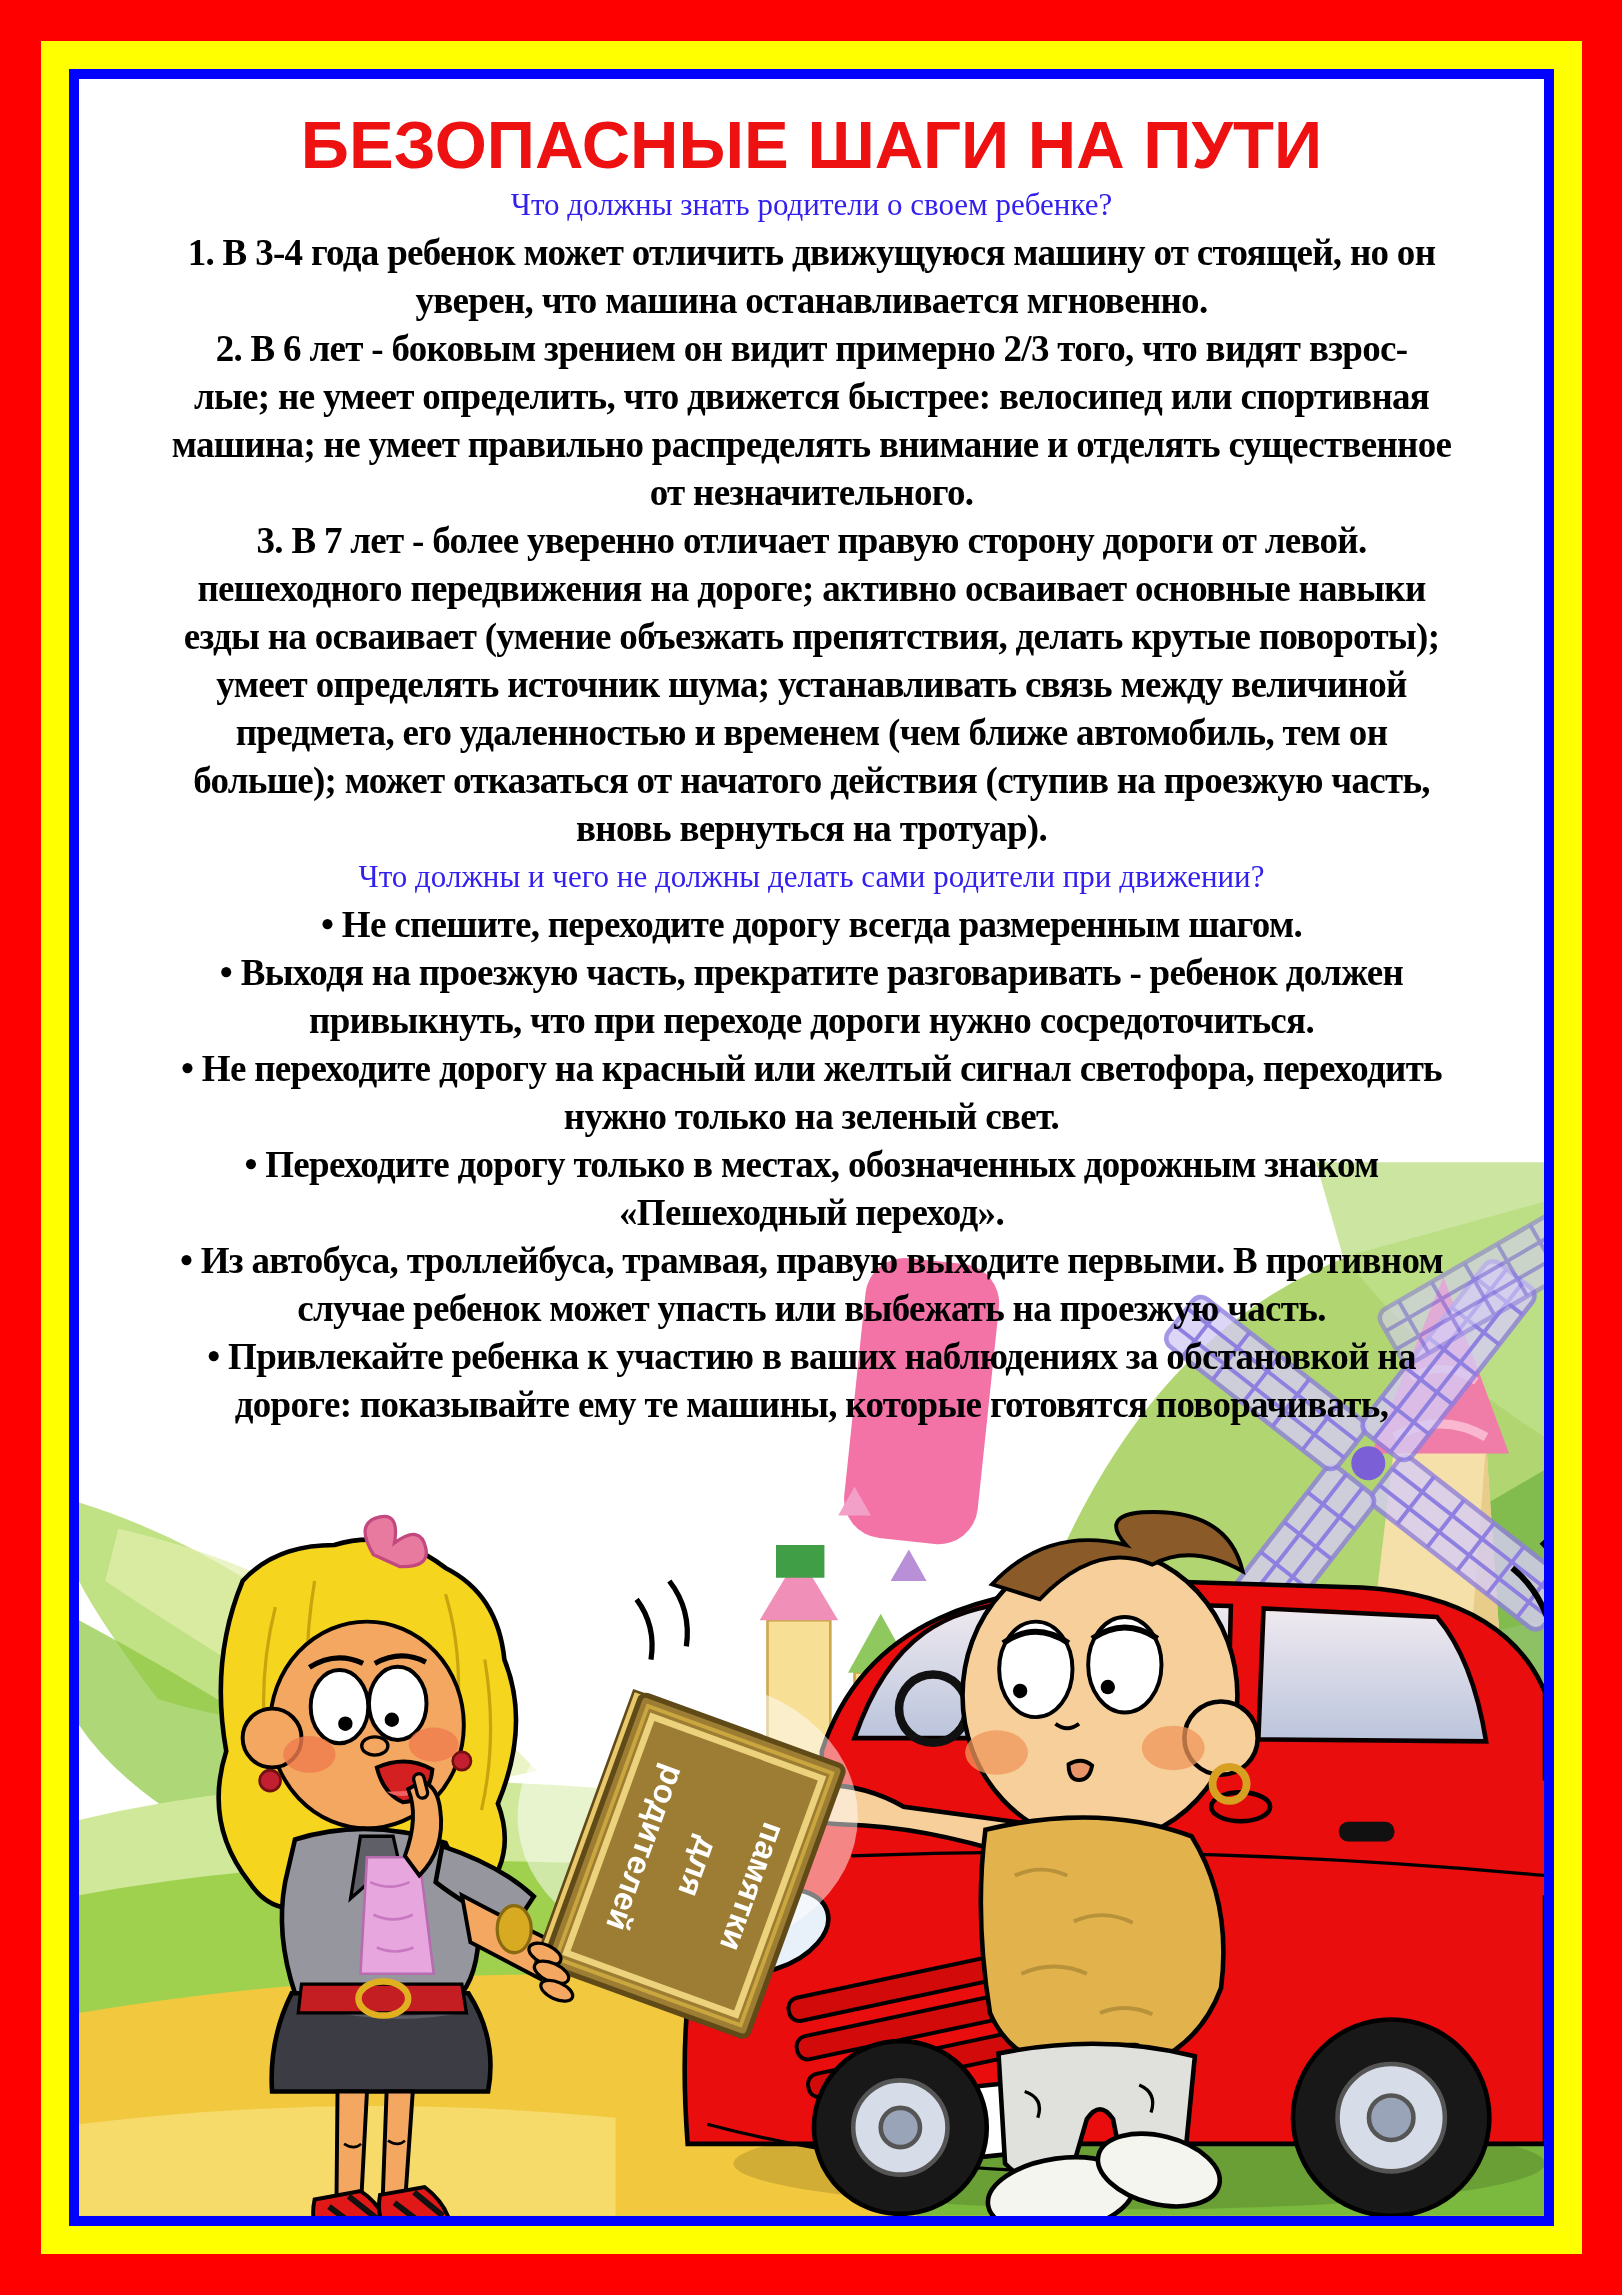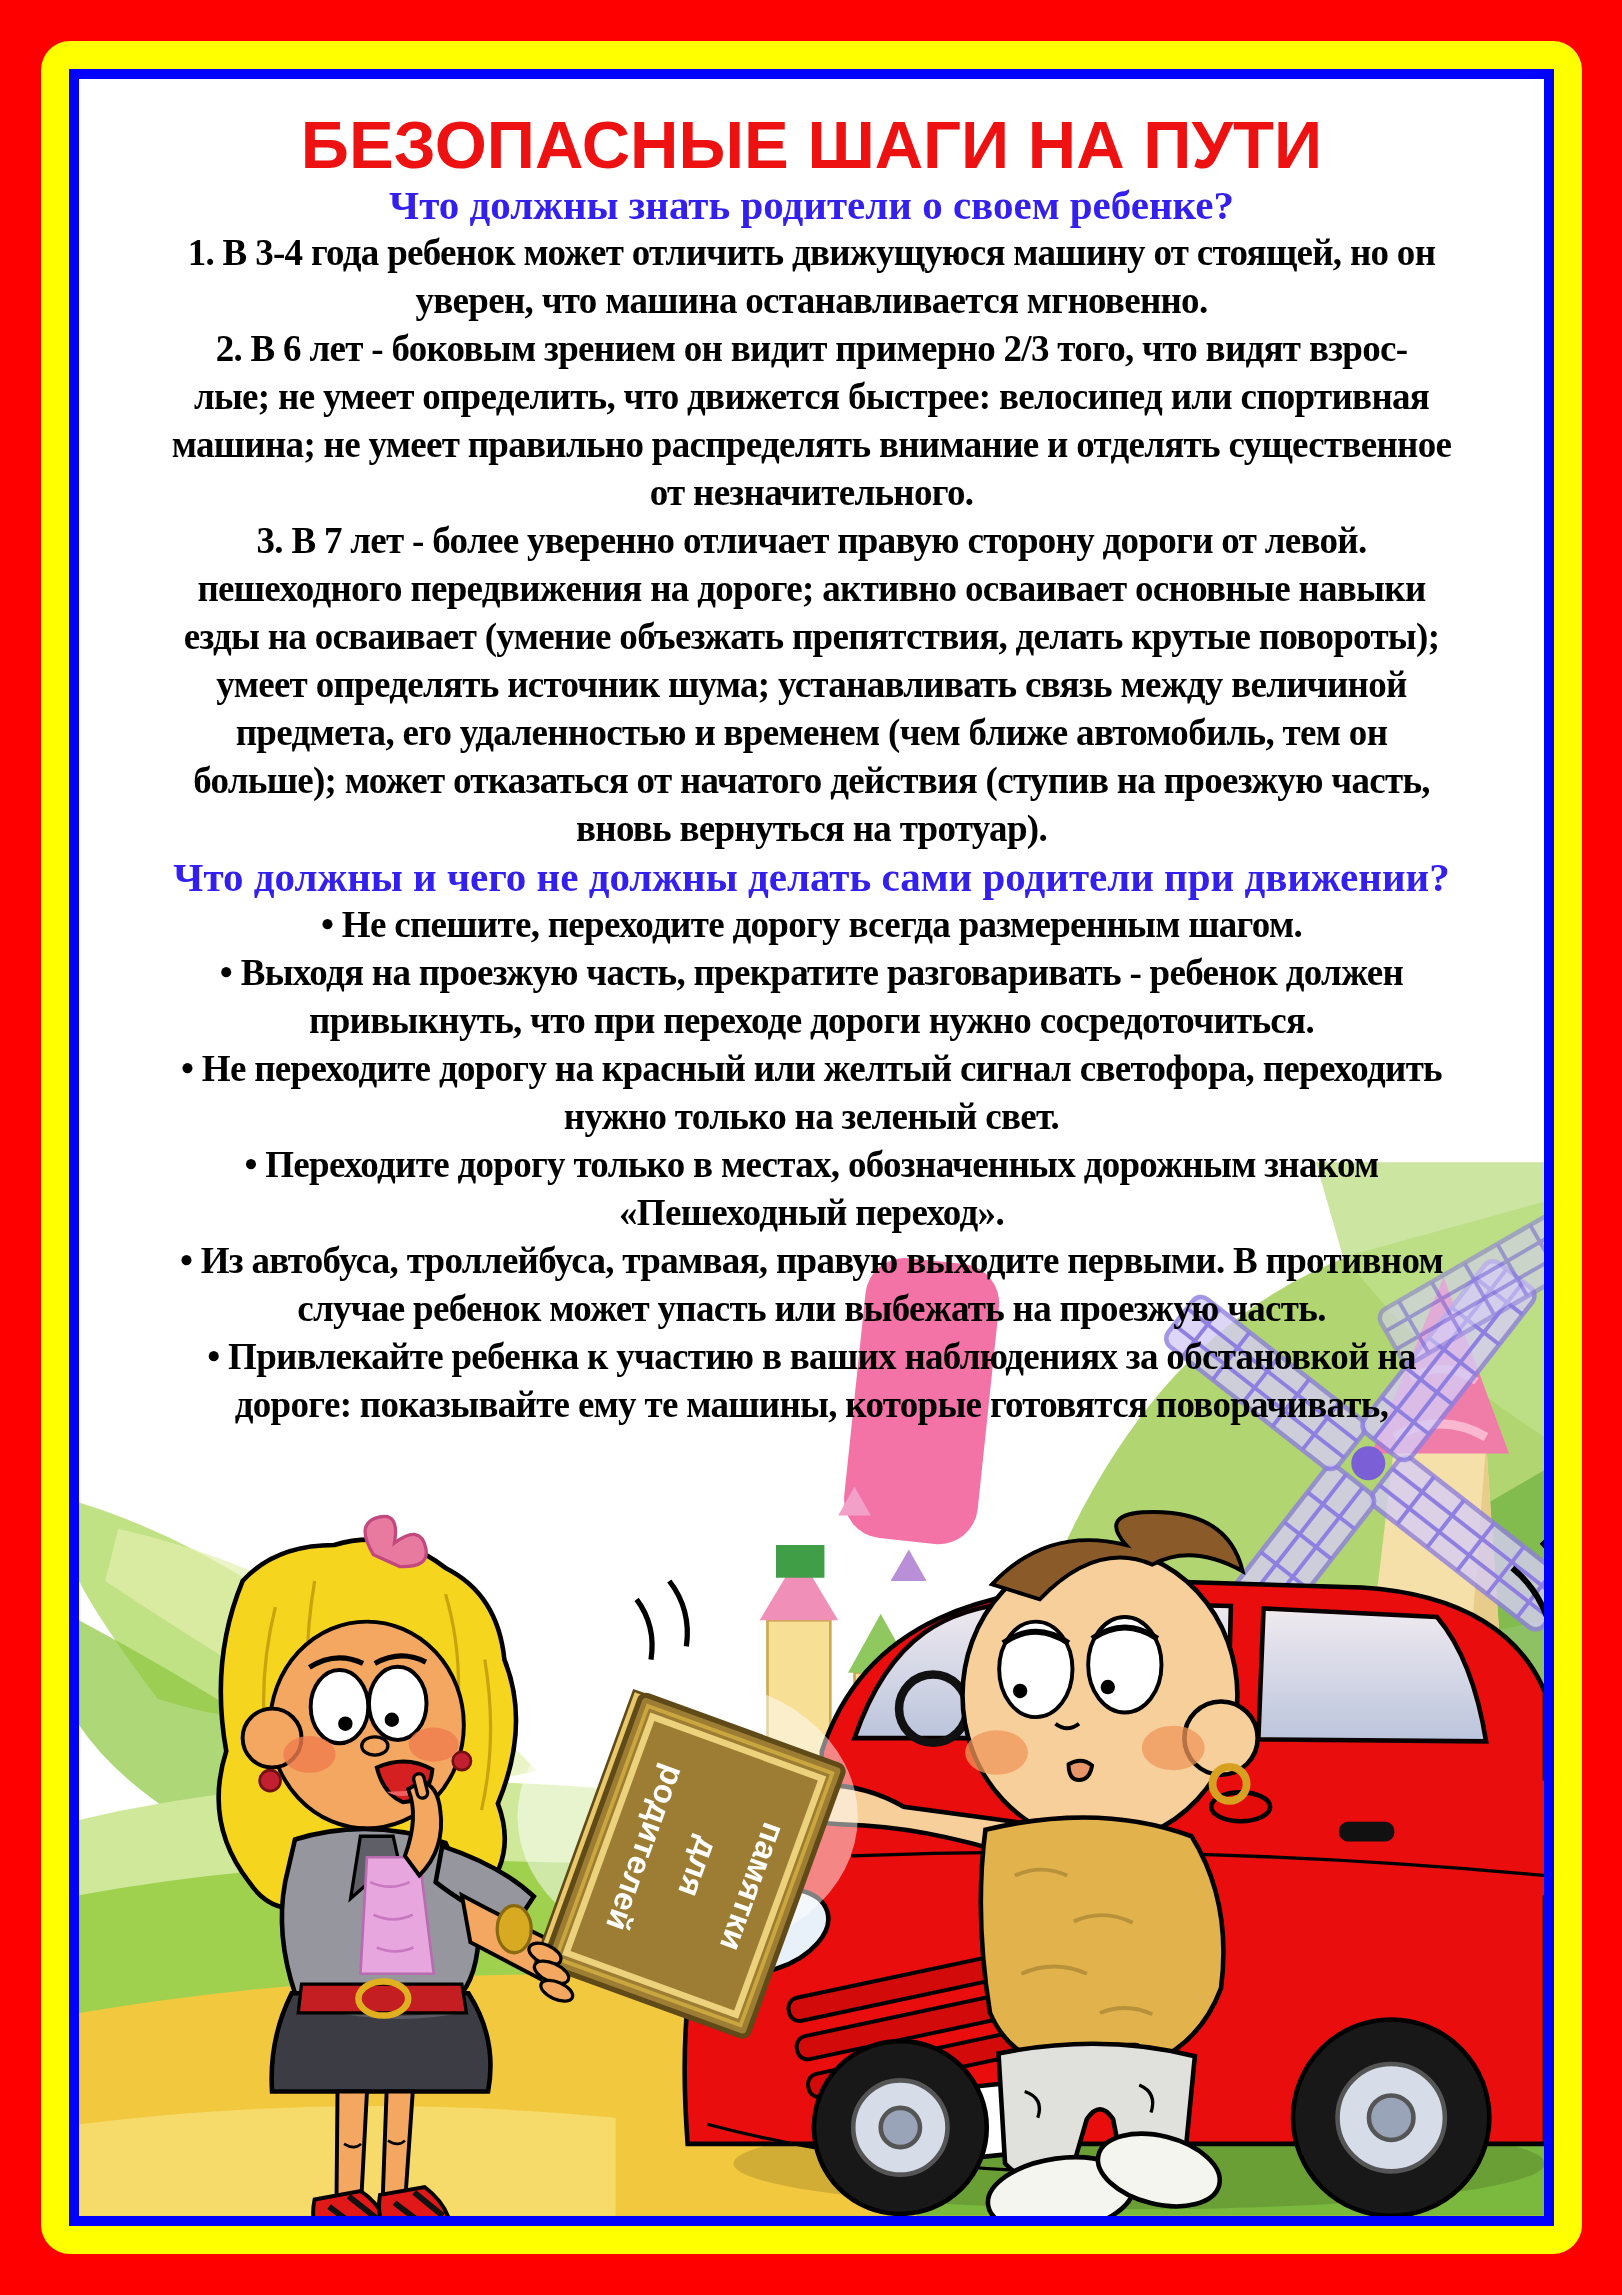--- a/index.html
+++ b/index.html
@@ -1,36 +1,36 @@
 <!DOCTYPE html>
 <html style="--border_red: #fe0000; --border_yellow: #ffff00; --border_blue: #0101fe; --title_red: #ee1111; --heading_blue: #3320ee; --body_text: #000000; --car_red: #e90d0d; --book_brown: #9c7d33; --grass_green: #8cc63f; --ground_yellow: #f2c83e; --windmill_violet: #8e7fe0; --roof_pink: #f07ca8; --hair_yellow: #f6d51f; --girl_skin: #f4a760; --baby_skin: #f6cf9a;font-size:10.5px"><head>
 <meta charset="utf-8">
 <style>
   html,body{margin:0;padding:0;}
   .page{
     width:1623px;height:2295px;box-sizing:border-box;
     background:var(--border_red,#fe0000);
     padding:41px;
   }
-  .ring-yellow{width:100%;height:100%;box-sizing:border-box;background:var(--border_yellow,#ffff00);padding:28px;border-radius:29px;}
+  .ring-yellow{width:100%;height:100%;box-sizing:border-box;background:var(--border_yellow,#ffff00);padding:28px;}
   .ring-blue{width:100%;height:100%;box-sizing:border-box;background:var(--border_blue,#0101fe);padding:9.8px;}
   .content{
     position:relative;width:100%;height:100%;box-sizing:border-box;
     background:#ffffff;overflow:hidden;
     font-family:"Liberation Serif",serif;
   }
   .textcol{position:relative;z-index:2;}
   .title{margin-top:30px;text-align:center;}
   .title-line{
     font-family:"Liberation Sans",sans-serif;font-weight:bold;
     font-size:67px;line-height:72px;color:var(--title_red,#ee1111);
     letter-spacing:0px;white-space:nowrap;
   }
   .heading{
-    font-size:41px;font-weight:bold;color:var(--heading_blue,#3320ee);
+    font-size:31px;font-weight:normal;color:var(--heading_blue,#3320ee);
     text-align:center;line-height:48px;white-space:nowrap;
   }
   .body-line{
     font-size:37px;font-weight:bold;color:var(--body_text,#000);
     text-align:center;line-height:48px;white-space:nowrap;
     letter-spacing:-0.7px;
   }
   .illu{position:absolute;left:0;bottom:0;width:1466px;height:1054px;z-index:1;}
   .booktext{
     font-family:"Liberation Sans",sans-serif;font-weight:bold;

